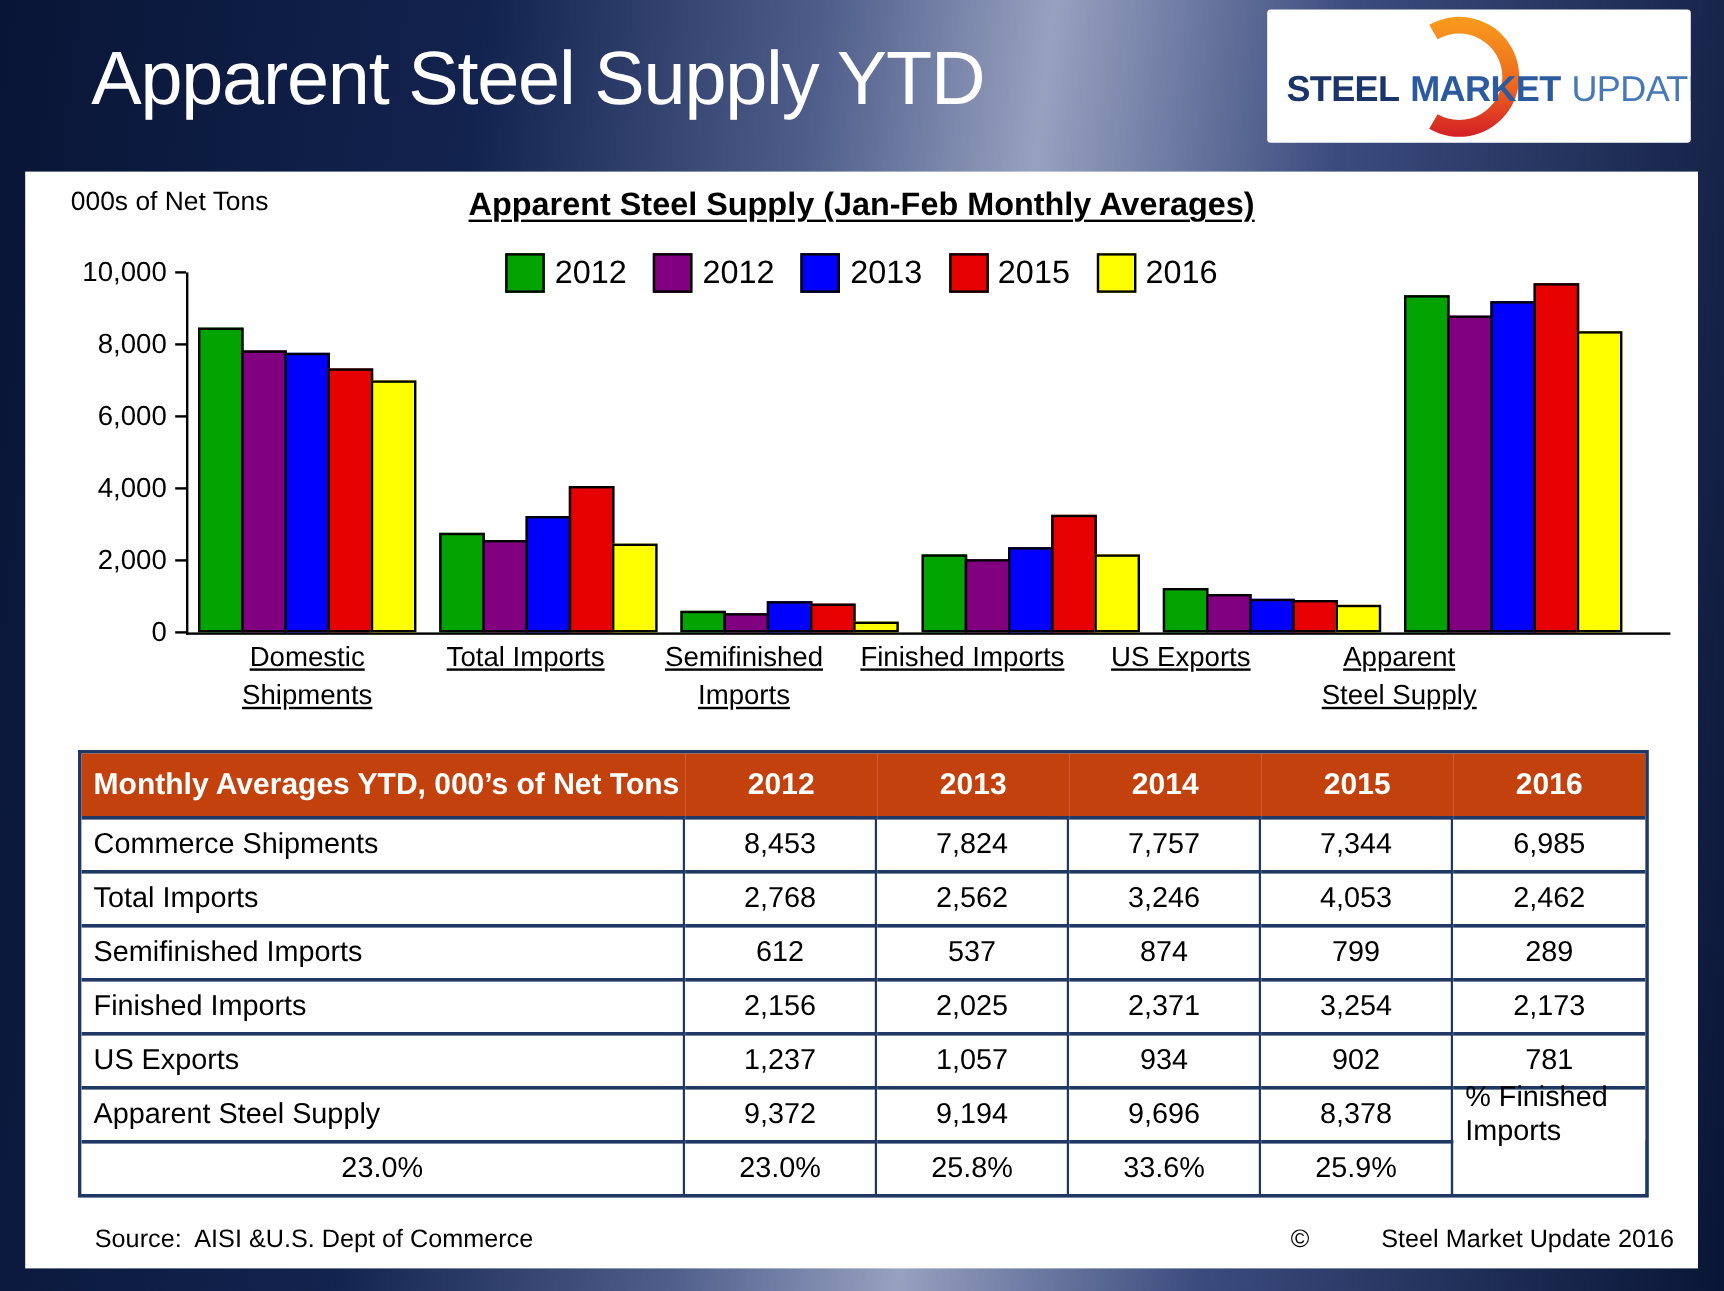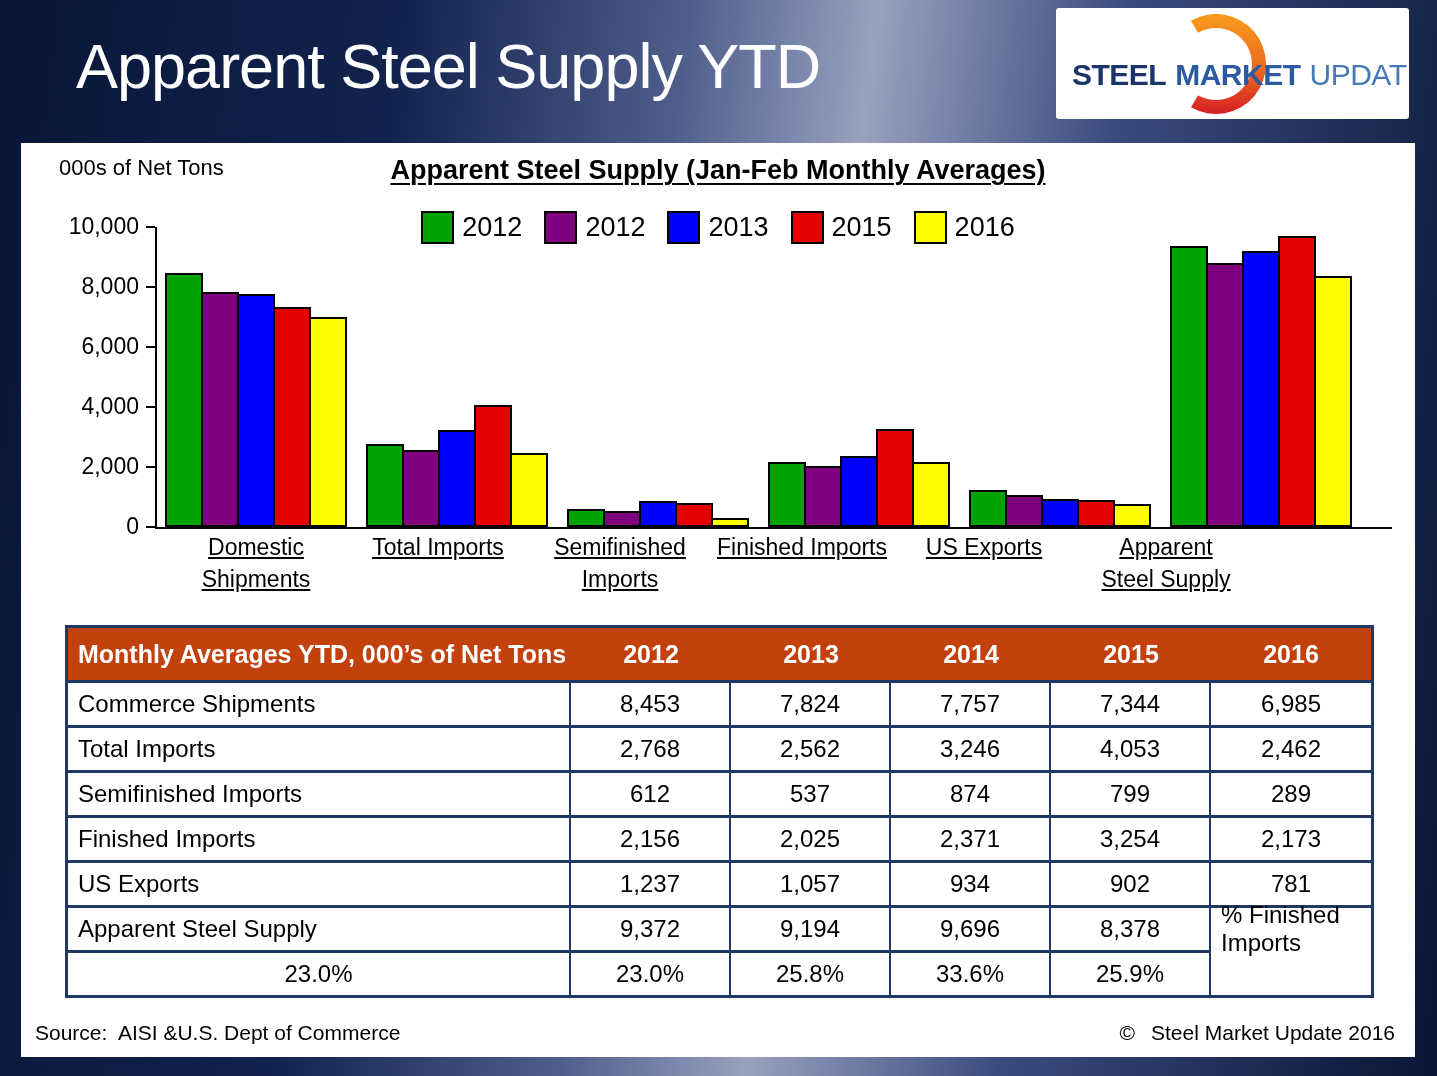--- a/index.html
+++ b/index.html
@@ -81,21 +81,21 @@
   }
   .td-label{justify-content:flex-start;padding-left:10px;}
   .td:nth-child(6n){border-right:none;}
   
   .footer{
     position:absolute;left:14px;right:20px;top:878px;
     display:flex;justify-content:space-between;align-items:center;
     font-size:21px;color:#000;
   }
   .footer .copy{display:flex;gap:16px;align-items:center;}
-  .footer span{white-space:pre;}
+  .footer span{white-space:pre;margin-left:44px;}
 </style>
 </head>
 <body>
 
 <div class="slide-title">Apparent Steel Supply YTD</div>
 
 <div class="logo">
   <svg width="353" height="111" viewBox="0 0 353 111">
     <defs>
       <linearGradient id="cres" x1="0" y1="0" x2="0" y2="1">

